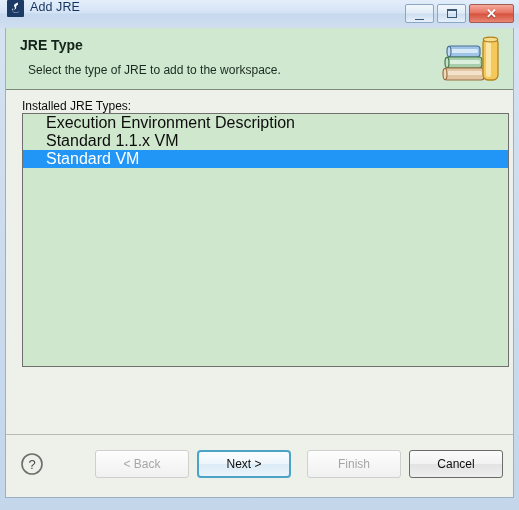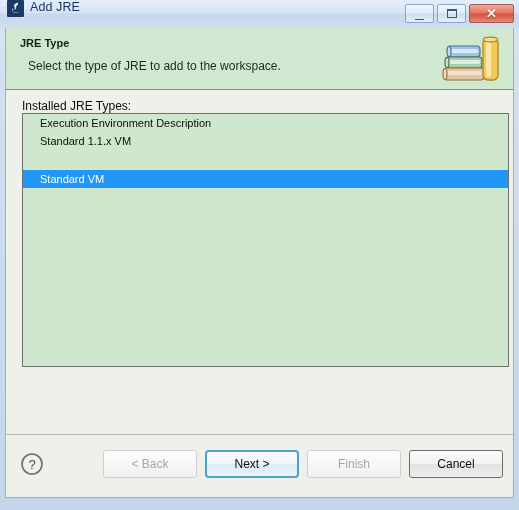--- a/index.html
+++ b/index.html
@@ -116,21 +116,21 @@
   
   .header {
     position: relative;
     height: 62px;
     background: #cfe8cf;
     border-bottom: 1px solid #7b8d7b;
     box-sizing: border-box;
     padding: 9px 14px 0 14px;
   }
   .header-title {
-    font-size: 11px;
+    font-size: 14px;
     font-weight: bold;
     color: #14241a;
     margin: 0 0 10px 0;
   }
   .header-desc {
     font-size: 12px;
     color: #1b2a20;
     margin-left: 8px;
   }
   .header-icon {
@@ -155,30 +155,29 @@
   }
   .listbox {
     border: 1px solid #6f6f6f;
     background: #cfe8cd;
     height: 254px;
     box-sizing: border-box;
     overflow: hidden;
     width: 487px;
   }
   .list-item {
-    font-size: 11px;
+    font-size: 16px;
     color: #0c0c0c;
-    padding: 1px 0 1px 17px;
+    padding: 1px 0 1px 23px;
     line-height: 16px;
     white-space: nowrap;
   }
   .list-item.selected {
     background: #2196f7;
     color: #ffffff;
-    margin-top: 20px;
   }
 
   
   .footer-sep {
     height: 1px;
     background: #b9bcb5;
     margin: 0;
   }
   .footer {
     position: relative;
@@ -212,20 +211,21 @@
     color: #0d0d0d;
     display: flex;
     align-items: center;
     justify-content: center;
     padding: 0;
   }
   .btn.disabled {
     color: #a6a6a6;
     border: 1px solid #cfcfcf;
     background: linear-gradient(to bottom, #fdfdfd 0%, #f7f7f7 50%, #f0f0f0 100%);
+    margin-left: 8px;
   }
   .btn.default {
     border: 2px solid #4ba3c7;
     border-radius: 4px;
     background: linear-gradient(to bottom, #fafdff 0%, #eef6fb 48%, #dcebf5 52%, #eaf4fb 100%);
     font-weight: normal;
   }
   .btn.strong {
     border: 1px solid #6b6b6b;
   }

